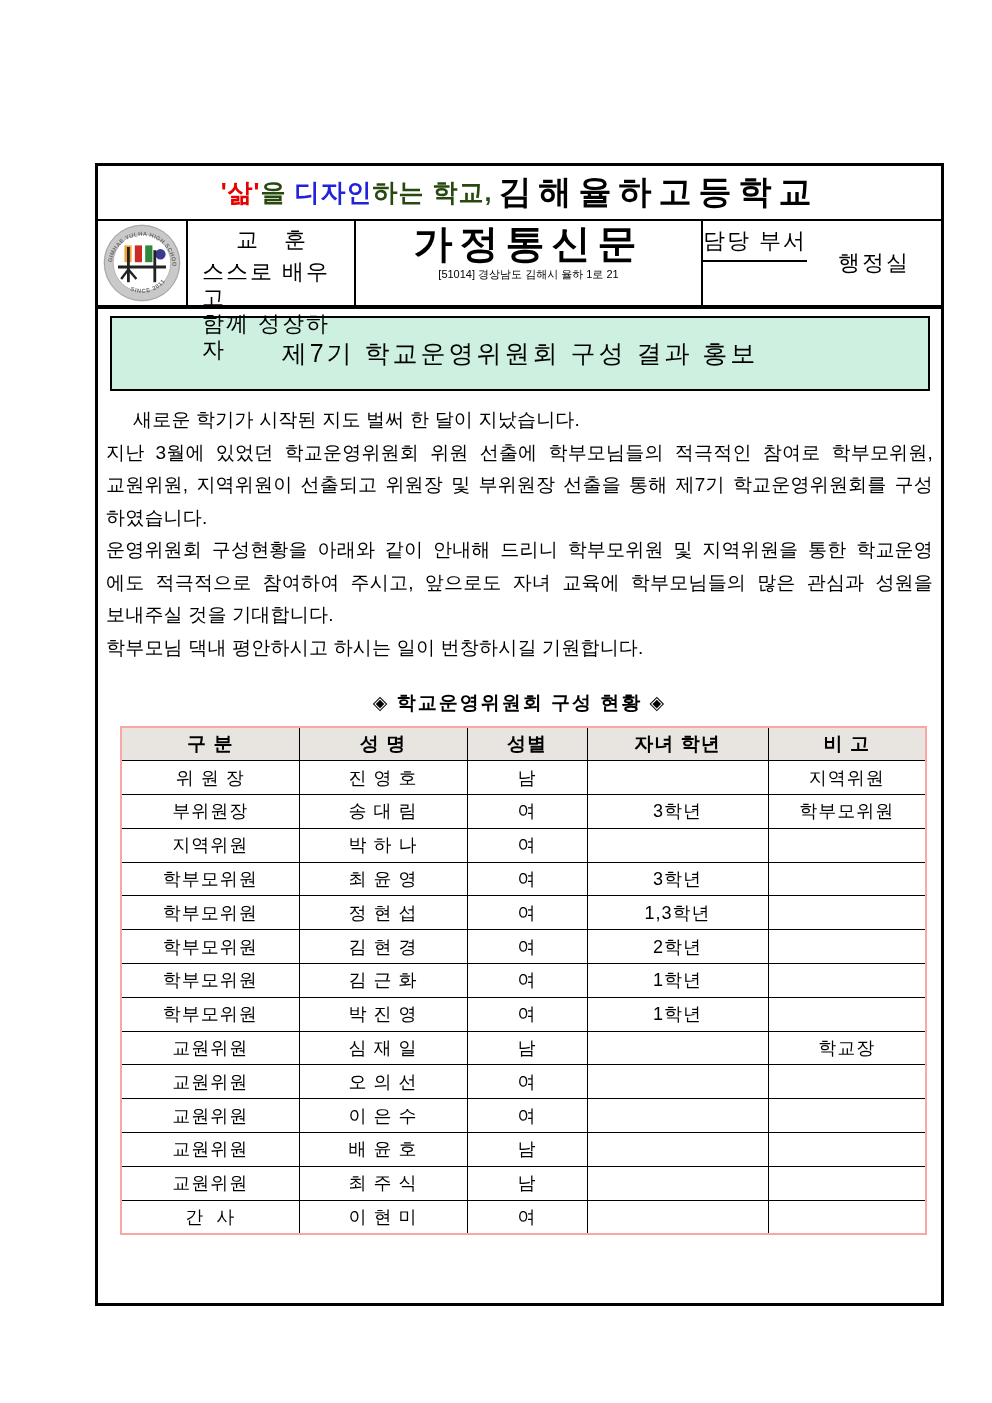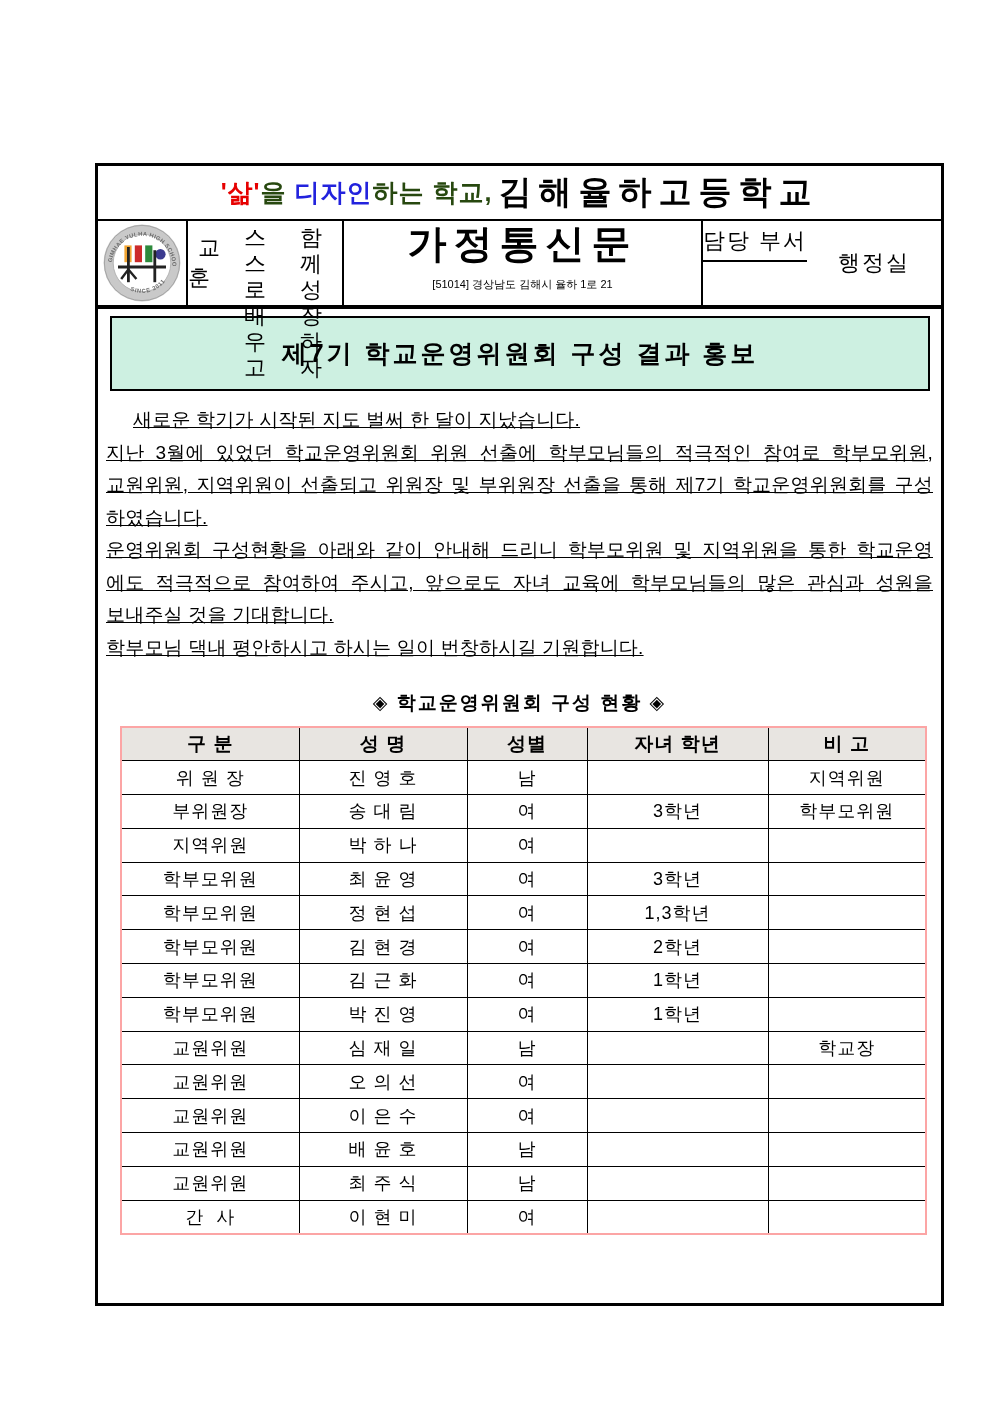--- a/index.html
+++ b/index.html
@@ -45,30 +45,30 @@
   .head-band{
     height:88px;
     display:flex;
     border-bottom:4px solid #000;
   }
   .cell-logo{
     width:90px;border-right:2px solid #000;
     display:flex;align-items:center;justify-content:center;
   }
   .cell-motto{
-    width:156px;border-right:2px solid #000;
-    display:flex;flex-direction:row;align-items:center;
+    width:168px;border-right:2px solid #000;
+    display:flex;flex-direction:column;align-items:center;
     padding-top:4px;
   }
   .motto-label{font-size:22px;letter-spacing:10px;text-indent:10px;margin-bottom:4px;}
   .motto-line{font-size:22px;letter-spacing:2px;line-height:26px;align-self:flex-start;padding-left:14px;}
   .cell-title{
     flex:1;border-right:2px solid #000;
     display:flex;flex-direction:column;align-items:center;justify-content:space-between;
-    padding:1px 0 13px 0;
+    padding:1px 0 23px 0;
   }
   .doc-title{font-size:39px;font-weight:bold;letter-spacing:7px;line-height:44px;}
   .doc-address{font-size:11px;letter-spacing:0px;}
   .cell-dept{
     width:238px;display:flex;
   }
   .dept-label{
     height:41px;border-bottom:2px solid #000;
     display:flex;align-items:center;justify-content:center;
     font-size:22px;letter-spacing:2px;
@@ -78,32 +78,31 @@
     font-size:22px;letter-spacing:2px;
   }
   
   .banner{
     margin:7px 11px 0 12px;
     height:75px;
     background:var(--banner-bg);
     border:2px solid #000;
     display:flex;align-items:center;justify-content:center;
   }
-  .banner-title{font-size:25px;font-weight:bold;letter-spacing:3px;}
+  .banner-title{font-size:25px;font-weight:normal;letter-spacing:3px;}
   
   .body-text{
     margin-top:13px;
     padding:0 8px 0 8px;
   }
   .body-line{
     font-size:19px;
     line-height:32.5px;
     letter-spacing:0.2px;
     white-space:pre-wrap;
-    text-decoration:underline;
   }
   .body-line.justify{text-align:justify;text-align-last:justify;}
   .body-line.indent{padding-left:27px;}
   
   .table-title{
     margin-top:26px;
     text-align:center;
     font-size:19px;font-weight:bold;letter-spacing:2px;
   }
   table.committee{

